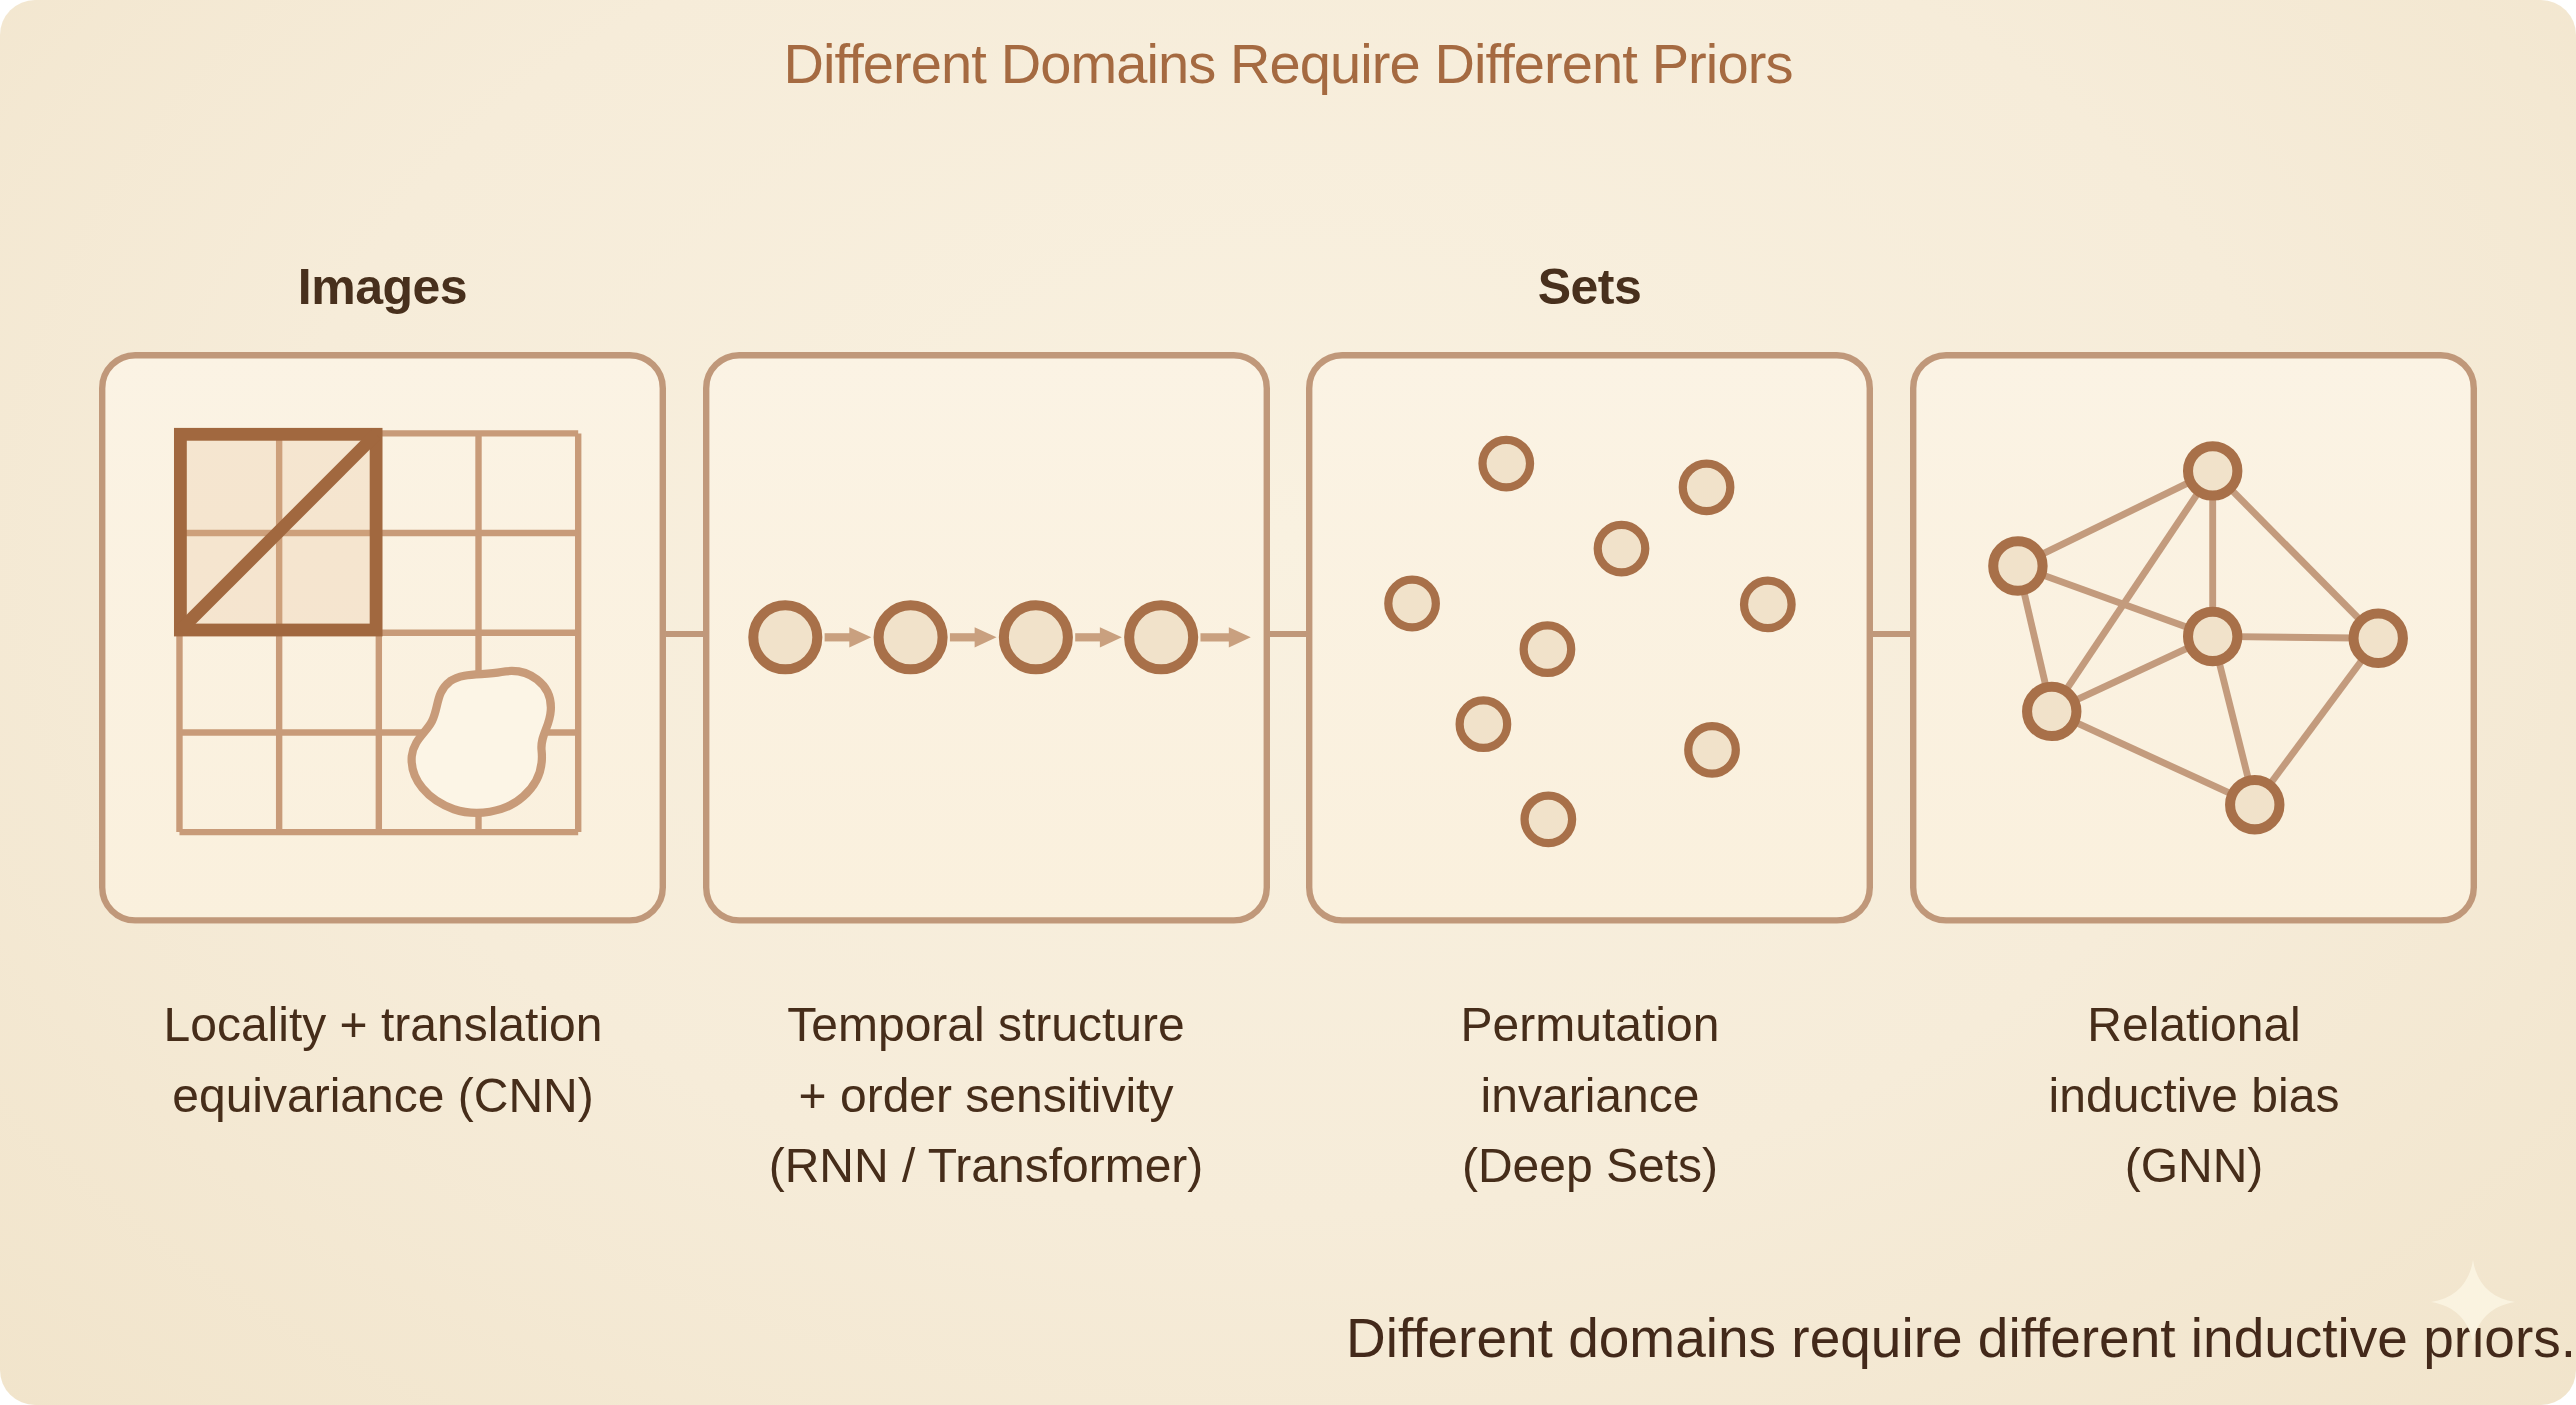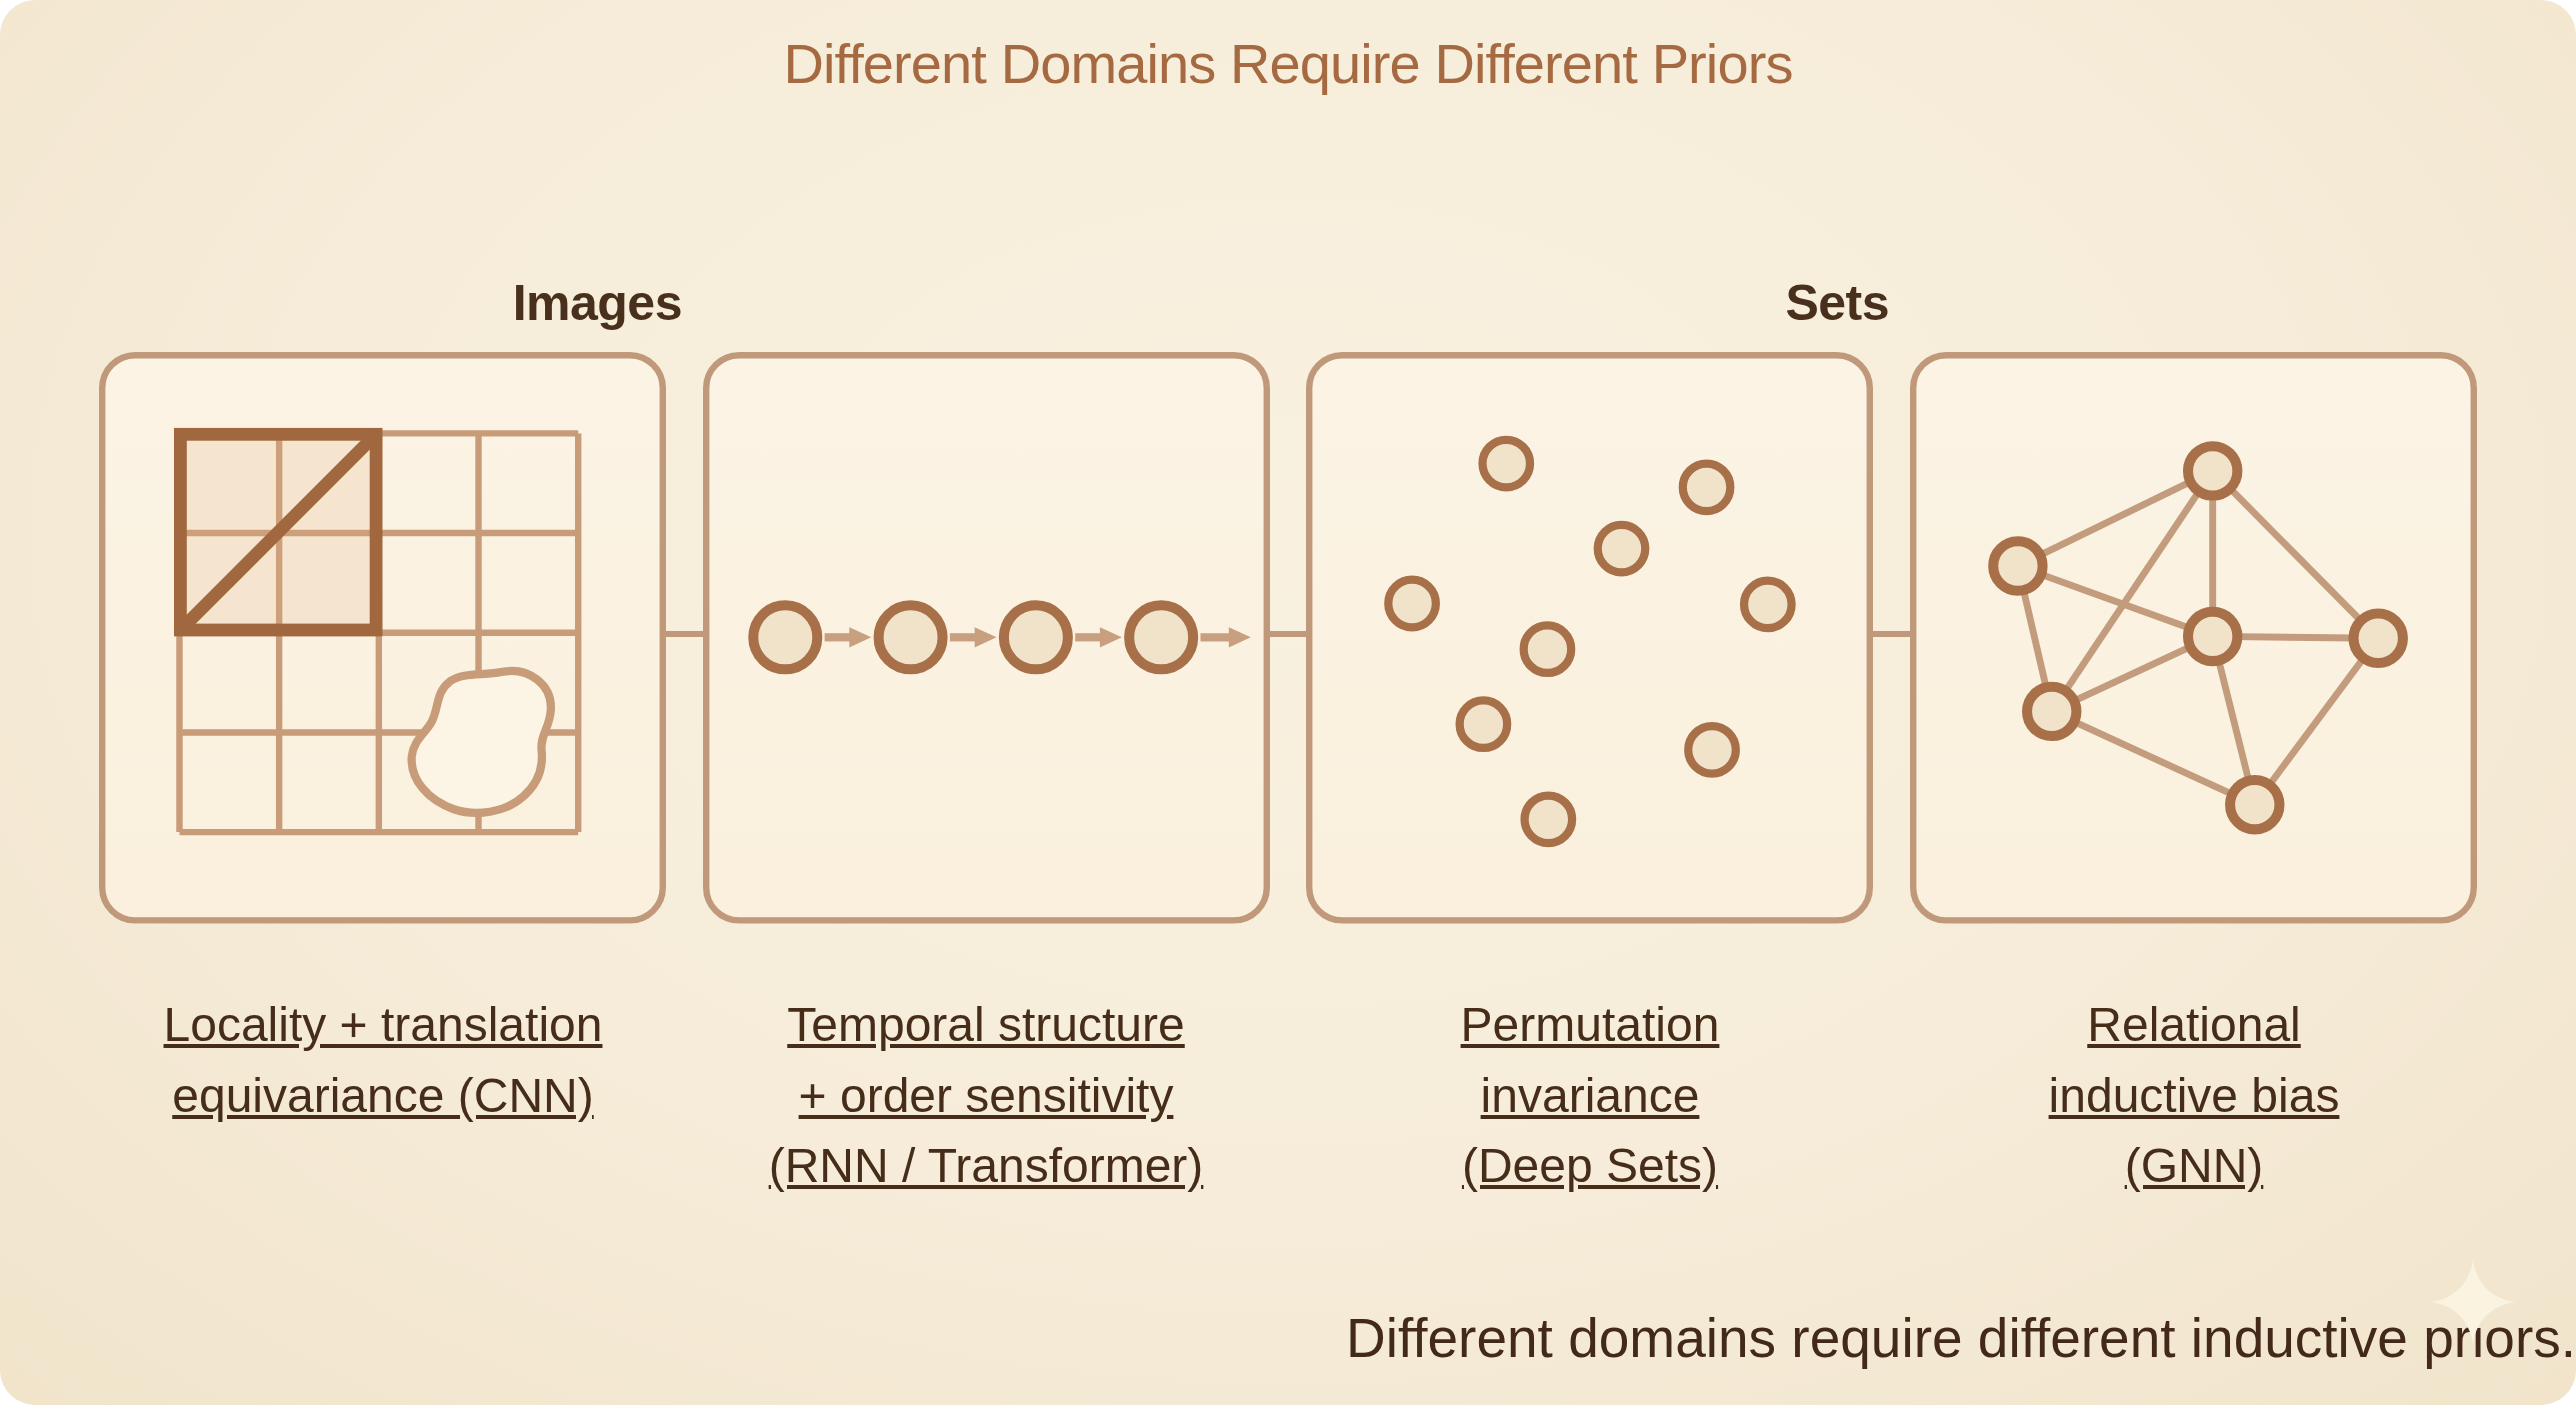--- a/index.html
+++ b/index.html
@@ -8,40 +8,39 @@
     border-radius:35px;
     background:radial-gradient(ellipse at 50% 38%, var(--page-bg-light) 0%, var(--page-bg) 55%, var(--page-bg-dark) 100%);
     font-family:"Liberation Sans", sans-serif;
   }
   .title{
     position:absolute;top:31px;left:0;right:0;margin:0;
     text-align:center;font-size:56px;font-weight:500;letter-spacing:-0.9px;
     color:var(--title);
   }
   .col-header{
-    position:absolute;top:262px;width:567px;margin:16px;
-    text-align:right;font-size:50px;font-weight:700;letter-spacing:-0.5px;
+    position:absolute;top:262px;width:567px;margin:0;
+    text-align:center;font-size:50px;font-weight:700;letter-spacing:-0.5px;
     color:var(--heading);line-height:1;
   }
   .connector{
     position:absolute;top:631px;width:55px;height:6.4px;
     background:var(--line-tan);
   }
   .box{
     position:absolute;top:352px;width:567px;height:572px;
     border-radius:37px;
     background:linear-gradient(180deg,var(--panel-bg) 0%,var(--panel-bg-2) 100%);
   }
   .box svg{position:absolute;inset:0;display:block;}
   .caption{
     position:absolute;top:990px;width:604px;margin:0;
     text-align:center;white-space:pre-line;
     font-size:48px;line-height:1.47;font-weight:500;
     color:var(--caption);
-    text-decoration:underline;
   }
   .footer{
     position:absolute;top:1306px;left:0;right:0;margin:0;
     text-align:right;font-size:55px;font-weight:500;
     color:var(--footer);
   }
   .sparkle{position:absolute;left:2431px;top:1260px;width:84px;height:84px;}
 </style>
 </head>
 <body>

